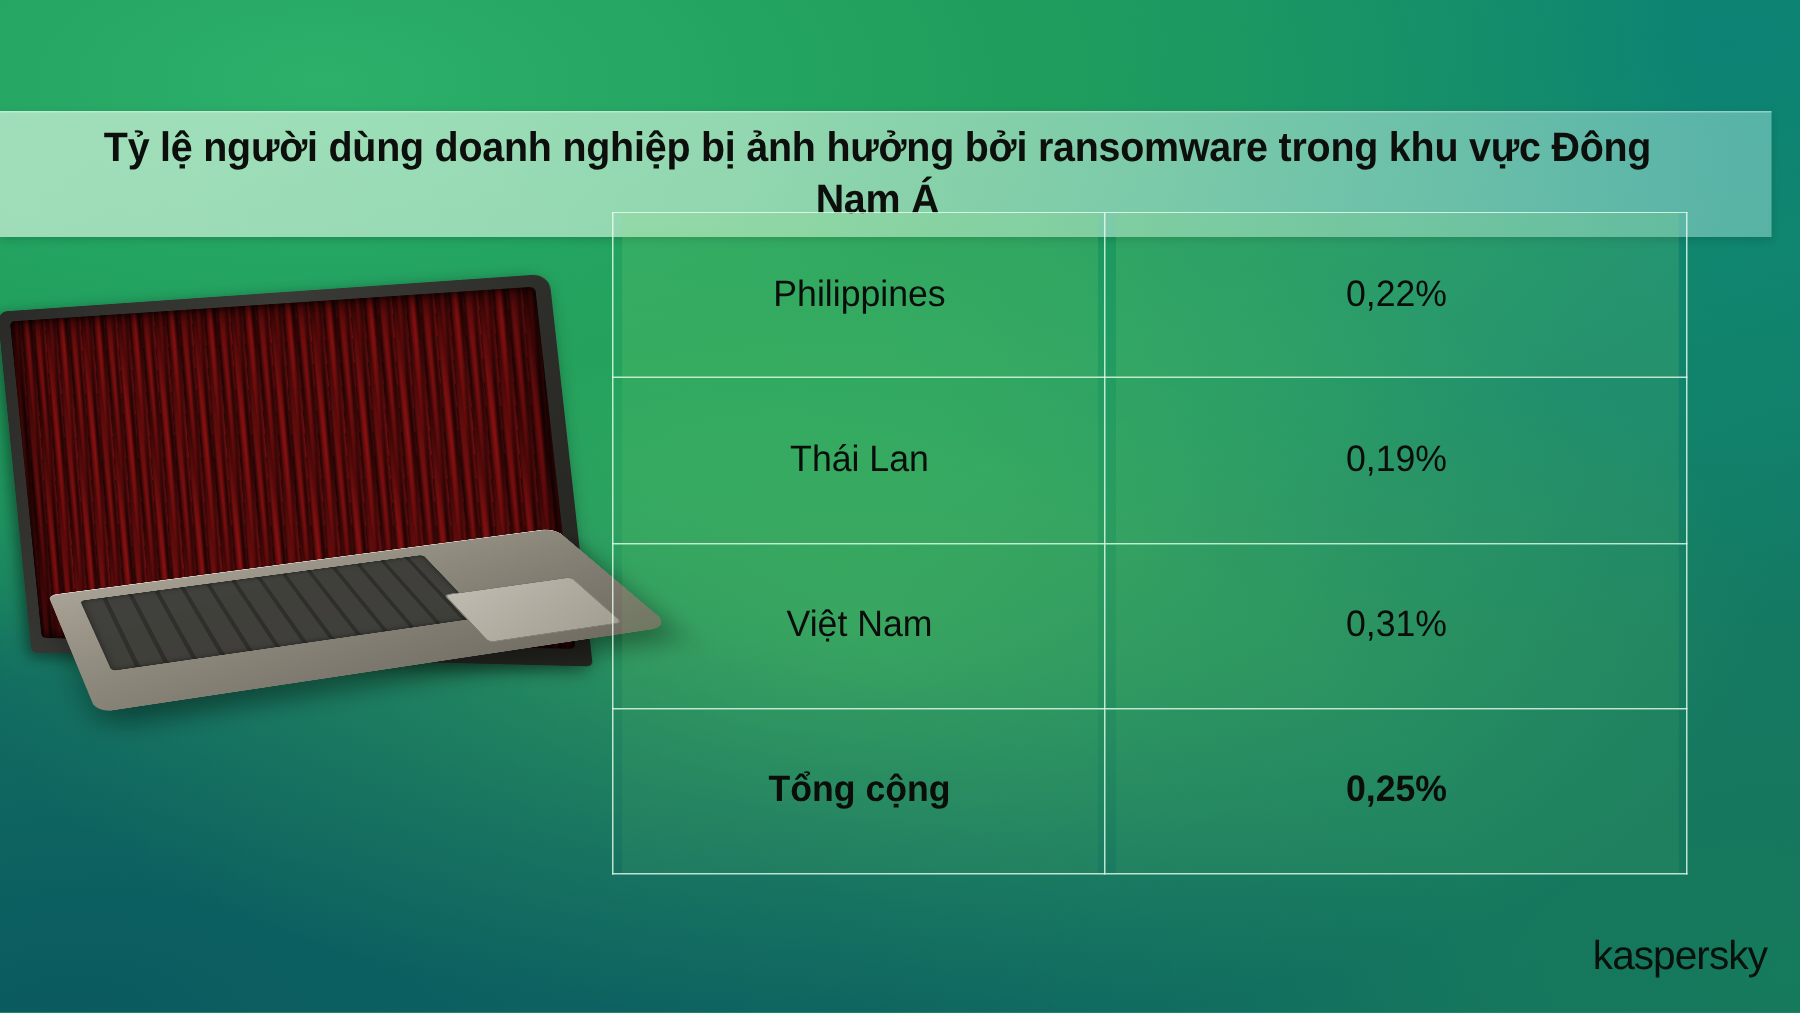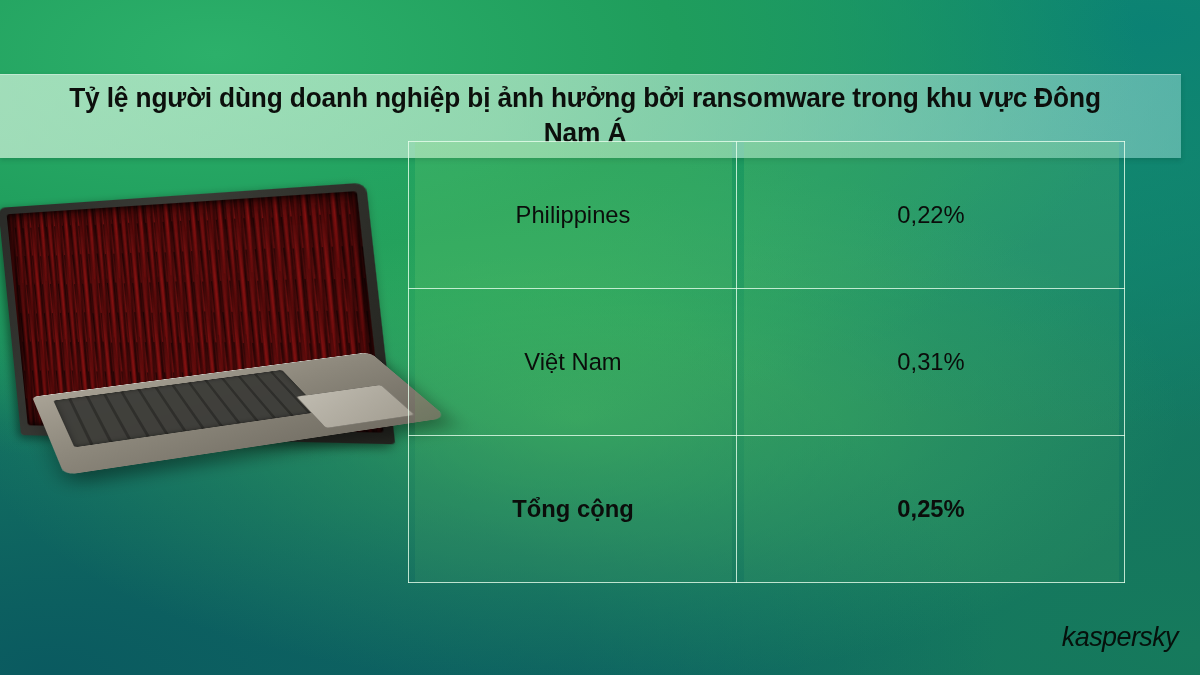--- a/index.html
+++ b/index.html
@@ -134,21 +134,20 @@
   tr.row-data.r5 td{ background:rgba(130,218,112,0.11); }
   tr.row-total td{ background:rgba(120,210,110,0.09); }
 
   
   #logo{
     position:absolute; right:22px; bottom:22px;
     color:#06110c;
     font-size:27px;
     letter-spacing:-0.6px;
     font-weight:400;
-    font-style:italic;
   }
 </style>
 </head>
 <body>
 
 <div id="bg-base"></div>
 <div id="bg-glow"></div>
 
 <div id="title-banner">
   <div id="title-text">Tỷ lệ người dùng doanh nghiệp bị ảnh hưởng bởi ransomware trong khu vực Đông Nam Á</div>
@@ -170,20 +169,24 @@
   <table>
     <colgroup>
         <col class="c-country">
         <col class="c-value">
       </colgroup>
     <tbody>
       <tr class="row-data r2">
         <td>Philippines</td>
         <td>0,22%</td>
       </tr>
+      <tr class="row-data r4">
+        <td>Thái Lan</td>
+        <td>0,19%</td>
+      </tr>
       <tr class="row-data r5">
         <td>Việt Nam</td>
         <td>0,31%</td>
       </tr>
       <tr class="row-total">
         <td>Tổng cộng</td>
         <td>0,25%</td>
       </tr>
     </tbody>
   </table>

